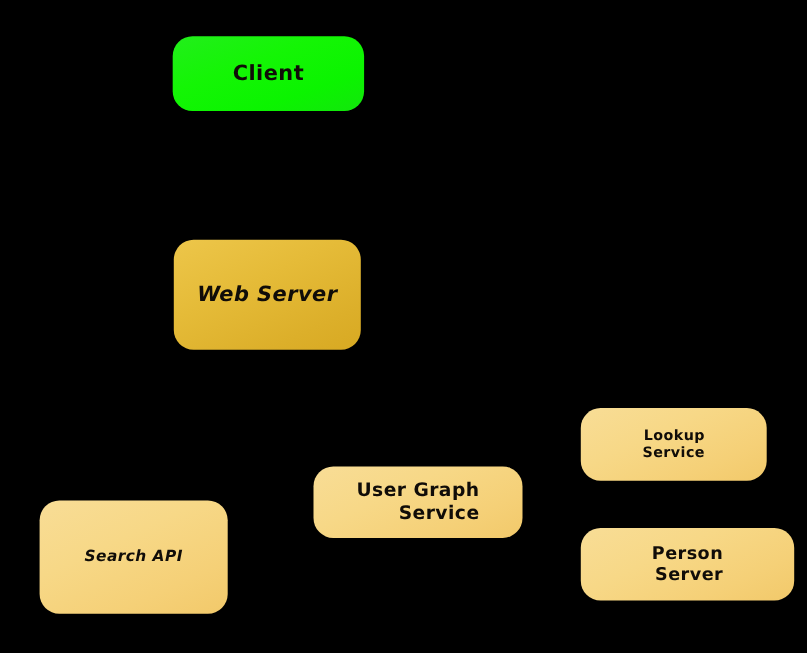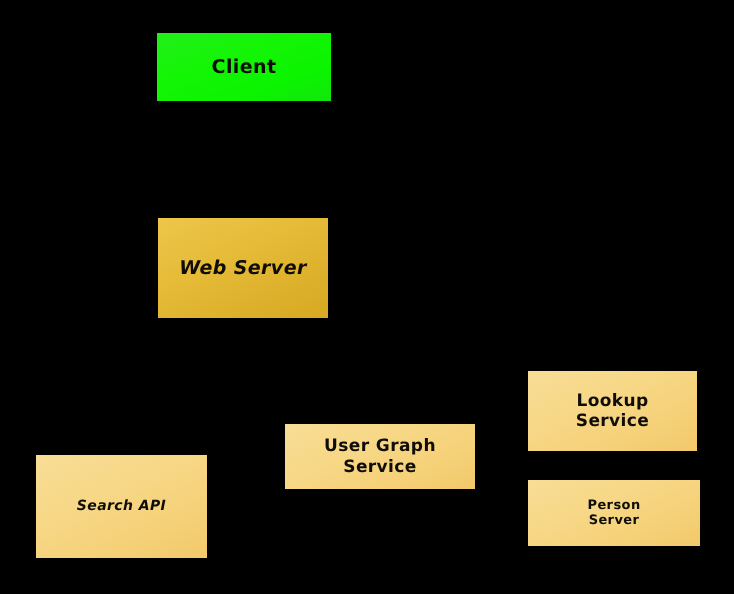--- a/index.html
+++ b/index.html
@@ -18,28 +18,29 @@
     position: relative;
     width: 734px;
     height: 594px;
     background: #000000;
   }
   .node {
     position: absolute;
     display: flex;
     align-items: center;
     justify-content: center;
-    text-align: center;
+    text-align: right;
     box-sizing: border-box;
     color: #100c08;
     font-family: "DejaVu Sans", sans-serif;
     font-weight: 700;
     letter-spacing: 0.4px;
     line-height: 1.18;
     text-rendering: geometricPrecision;
+    border-radius: 18px;
     -webkit-font-smoothing: antialiased;
   }
   .node .node-label {
     display: block;
     padding: 0 6px;
     white-space: pre-line;
   }
 
   
   .node.shadowed {
@@ -85,29 +86,29 @@
     left: 285px;
     top: 424px;
     width: 190px;
     height: 65px;
     font-size: 17px;
   }
   .node--lookup {
     left: 528px;
     top: 371px;
     width: 169px;
-    height: 80px;
-    font-size: 17px;
+    height: 66px;
+    font-size: 13px;
   }
   .node--person {
     left: 528px;
     top: 480px;
-    width: 172px;
+    width: 194px;
     height: 66px;
-    font-size: 13px;
+    font-size: 16px;
   }
 </style>
 </head>
 <body>
 
 <div id="diagram">
 
   <div class="node node--client shadowed">
     <span class="node-label">Client</span>
   </div>

